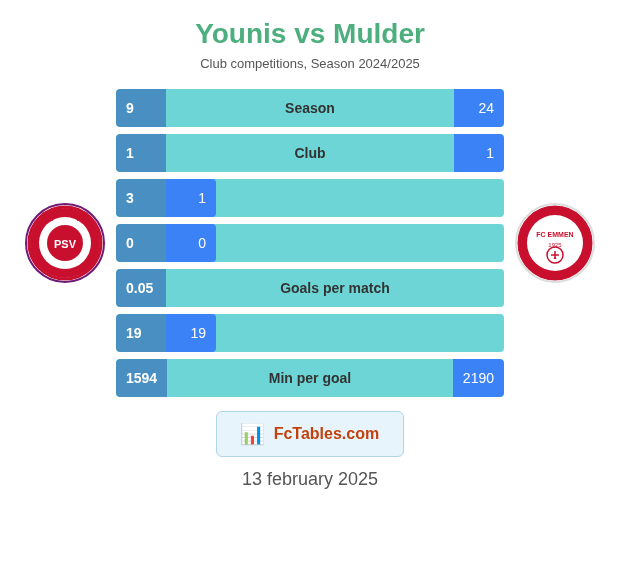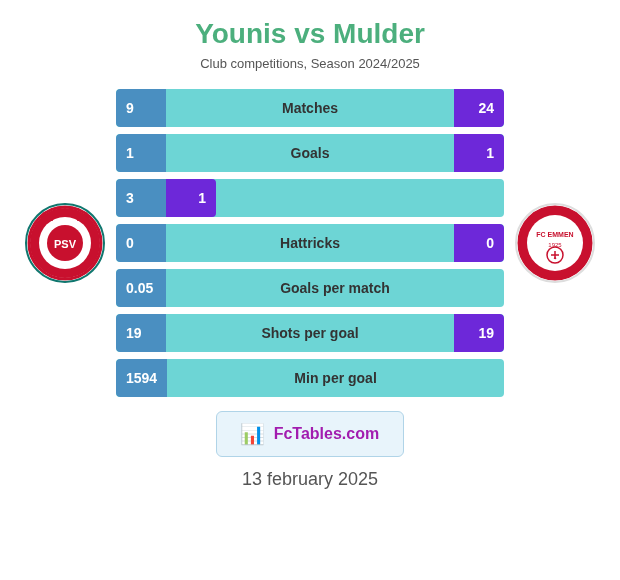--- a/index.html
+++ b/index.html
@@ -88,41 +88,41 @@
     .stat-label {
       flex: 1;
       text-align: center;
       color: #333;
       font-weight: bold;
       font-size: 14px;
       z-index: 1;
     }
 
     .stat-right-val {
-      background: #6d28d9;
+      background: #3b82f6;
       color: #fff;
-      font-weight: bold;
+      font-weight: normal;
       font-size: 14px;
       padding: 0 10px;
       height: 100%;
       display: flex;
       align-items: center;
       min-width: 50px;
       justify-content: flex-end;
       z-index: 2;
       border-radius: 0 4px 4px 0;
     }
 
     
     .psv-logo {
       width: 80px;
       height: 80px;
       border-radius: 50%;
       background: #fff;
-      border: 2px solid #0f766e;
+      border: 2px solid #701a75;
       display: flex;
       align-items: center;
       justify-content: flex-end;
       overflow: hidden;
     }
 
     
     .emmen-logo {
       width: 80px;
       height: 80px;
@@ -147,21 +147,21 @@
     }
 
     .fctables-icon {
       color: #2c7eb5;
       font-size: 20px;
     }
 
     .fctables-text {
       font-size: 16px;
       font-weight: bold;
-      color: #a21caf;
+      color: #c2410c;
     }
 
     .date-footer {
       margin-top: 12px;
       color: #555;
       font-size: 18px;
     }
   </style>
 </head>
 <body>
@@ -186,49 +186,48 @@
           <rect x="14" y="10" width="12" height="6" fill="#c8102e" rx="1"></rect>
           <rect x="50" y="10" width="12" height="6" fill="#c8102e" rx="1"></rect>
           <ellipse cx="38" cy="38" rx="36" ry="36" fill="none" stroke="#c8102e" stroke-width="3"></ellipse>
         </svg>
       </div>
     </div>
 
     <div class="stats-rows" id="stats-container">
         <div class="stat-row">
           <div class="stat-left-val">9</div>
-          <div class="stat-label">Matches</div>
+          <div class="stat-label">Season</div>
           <div class="stat-right-val">24</div>
         </div>
         <div class="stat-row">
           <div class="stat-left-val">1</div>
-          <div class="stat-label">Goals</div>
+          <div class="stat-label">Club</div>
           <div class="stat-right-val">1</div>
         </div>
         <div class="stat-row">
           <div class="stat-left-val">3</div>
           <div class="stat-right-val">1</div>
         </div>
         <div class="stat-row">
           <div class="stat-left-val">0</div>
-          <div class="stat-label">Hattricks</div>
           <div class="stat-right-val">0</div>
         </div>
         <div class="stat-row">
           <div class="stat-left-val">0.05</div>
           <div class="stat-label">Goals per match</div>
         </div>
         <div class="stat-row">
           <div class="stat-left-val">19</div>
-          <div class="stat-label">Shots per goal</div>
           <div class="stat-right-val">19</div>
         </div>
         <div class="stat-row">
           <div class="stat-left-val">1594</div>
           <div class="stat-label">Min per goal</div>
+          <div class="stat-right-val">2190</div>
         </div>
       </div>
 
     <div class="logo-right">
       <div class="emmen-logo">
         <svg width="76" height="76" viewBox="0 0 76 76">
           <circle cx="38" cy="38" r="36" fill="#c8102e" stroke="#ddd" stroke-width="1"></circle>
           <circle cx="38" cy="38" r="28" fill="#fff"></circle>
 
           <text x="38" y="32" text-anchor="middle" font-size="7" font-weight="bold" fill="#c8102e" font-family="Arial">FC EMMEN</text>

